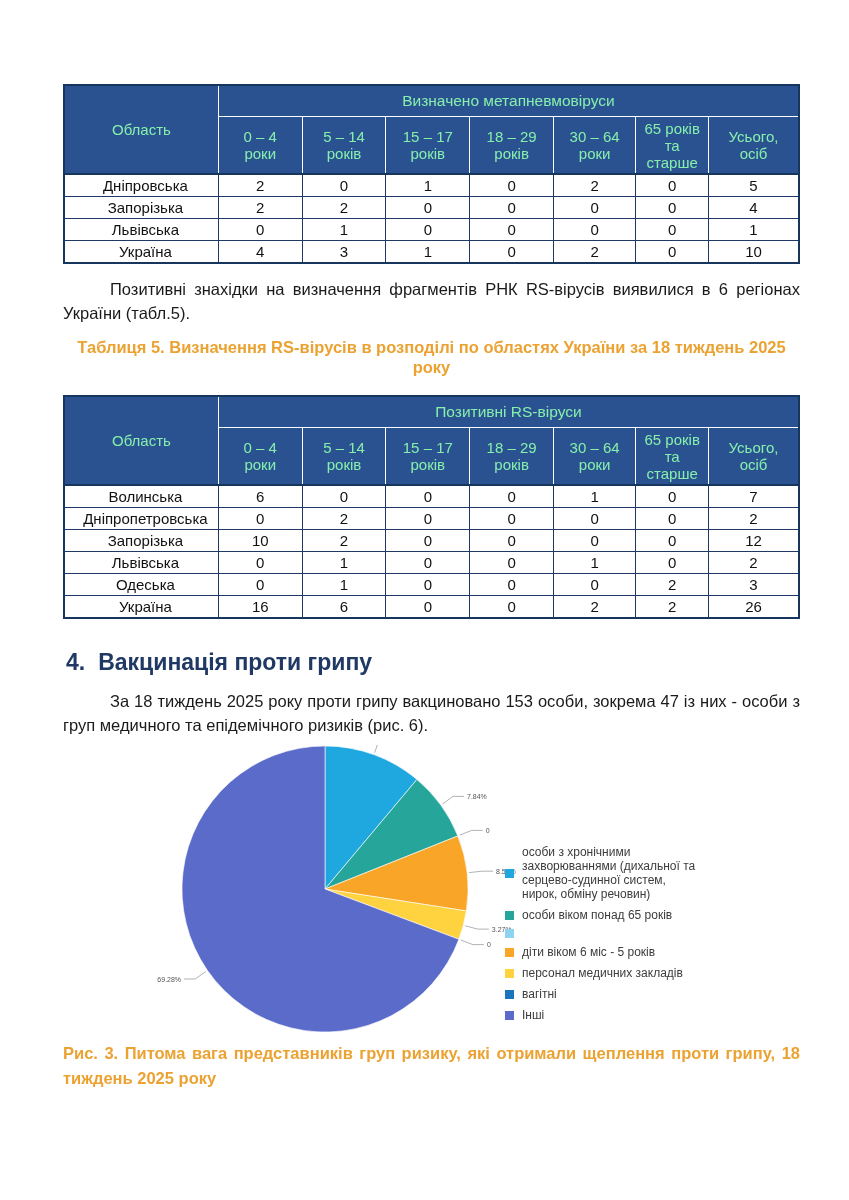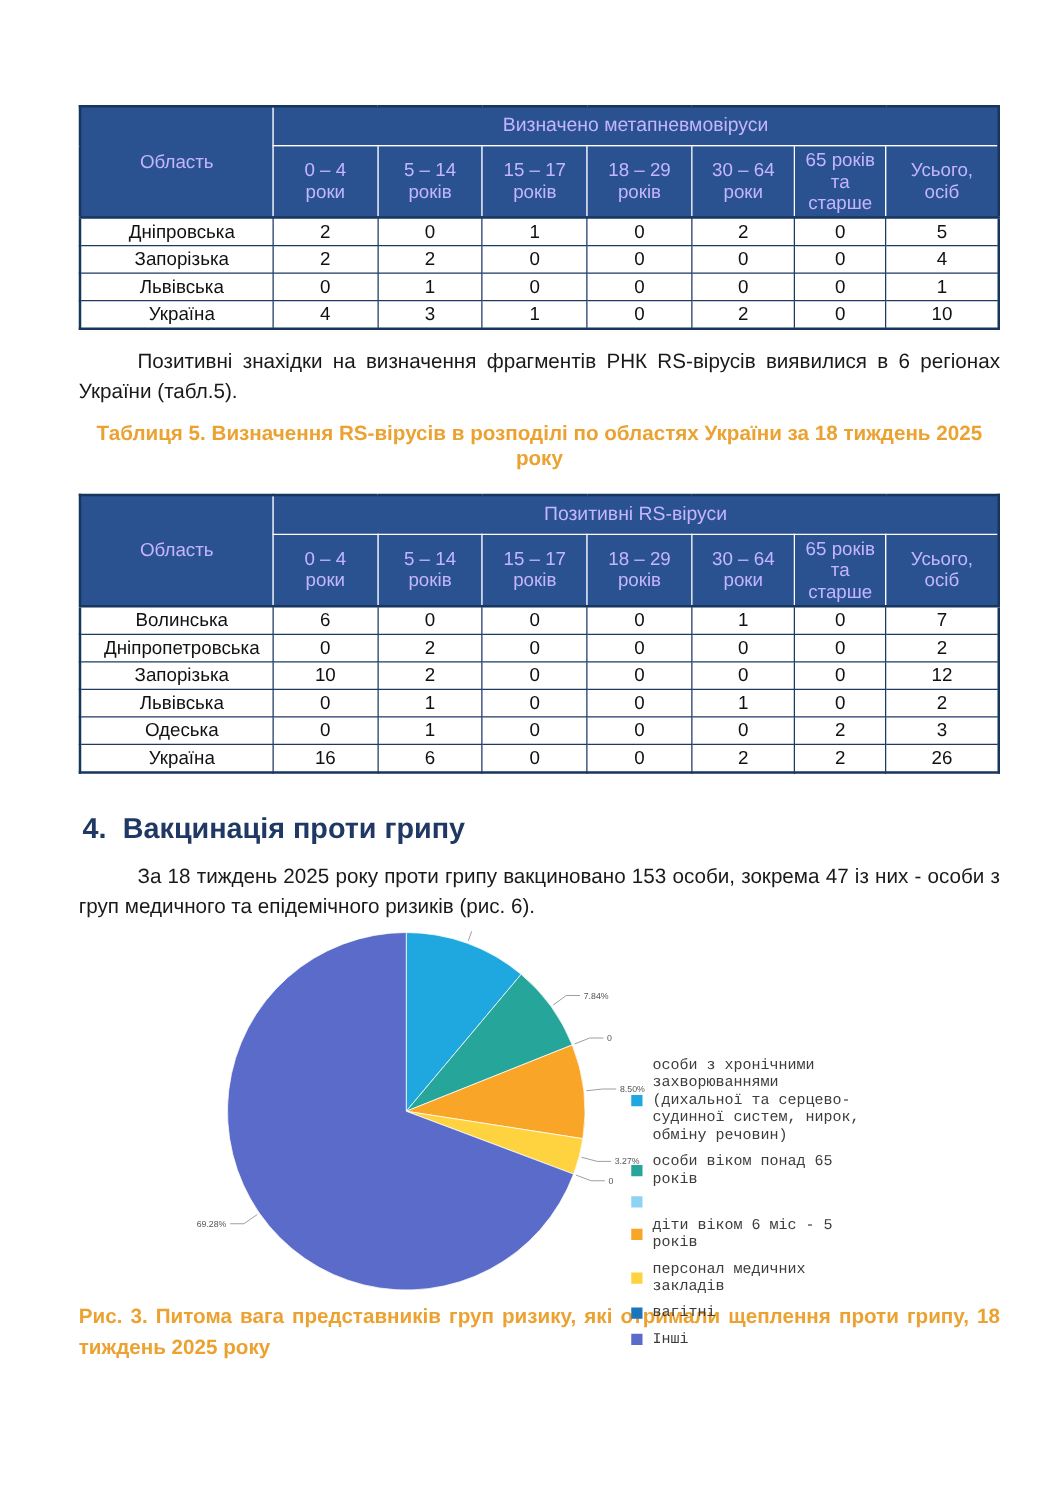--- a/index.html
+++ b/index.html
@@ -15,21 +15,21 @@
     margin:0 0 5px 0;text-align:justify;
   }
   .h-orange.one-line{margin:12px 0 18px 0;text-align:center;}
   .h-orange.caption{margin:4px 0 0 0;line-height:25px;}
 
   table.data-table{
     width:100%;border-collapse:collapse;table-layout:fixed;
     font-size:15px;border:2.5px solid #17365D;
   }
   table.data-table thead th{
-    background:#2A5291;color:#c4b5fd;font-weight:normal;
+    background:#2A5291;color:#86efac;font-weight:normal;
     border:1px solid #ffffff;vertical-align:middle;padding:0;
   }
   table.data-table thead{border-bottom:2.5px solid #17365D;}
   th.group-h{height:30px;font-size:15.5px;}
   th.region-h{font-size:15px;}
   tr.age-row th{height:56px;white-space:pre-line;line-height:17px;font-size:15px;}
   table.data-table tbody td{
     border:1px solid #1F3864;height:21px;line-height:21px;
     text-align:center;padding:0;color:#111;
   }
@@ -46,21 +46,21 @@
     margin:30px 0 0 3px;
   }
   .section-h .sec-num{margin-right:13px;}
 
   .chart{position:relative;height:292px;margin-top:8px;}
   .chart svg{position:absolute;left:0;top:0;}
   .pie-label{font-size:7px;fill:#555555;}
 
   .legend{
     position:absolute;left:442px;top:100px;width:230px;
-    display:flex;flex-direction:column;gap:7px;font-family:Liberation Mono, monospace;
+    display:flex;flex-direction:column;gap:7px;
   }
   .legend-item{display:flex;align-items:center;gap:8px;color:#3c3c3c;}
   .legend-item .swatch{width:9px;height:9px;flex:0 0 9px;}
   .legend-item .lg-label{font-size:12px;line-height:14px;max-width:178px;}
 </style>
 </head>
 <body>
 
 <div class="page">
 

